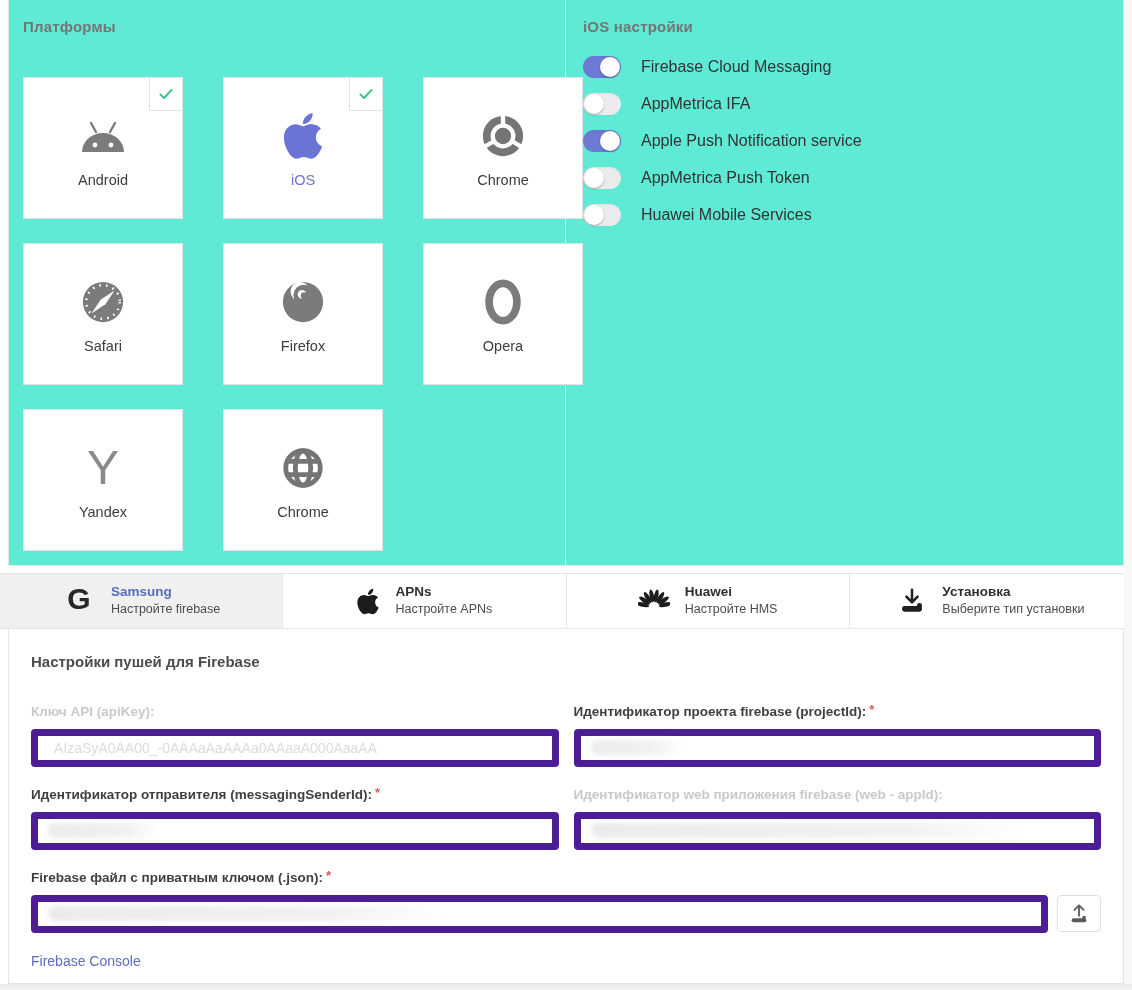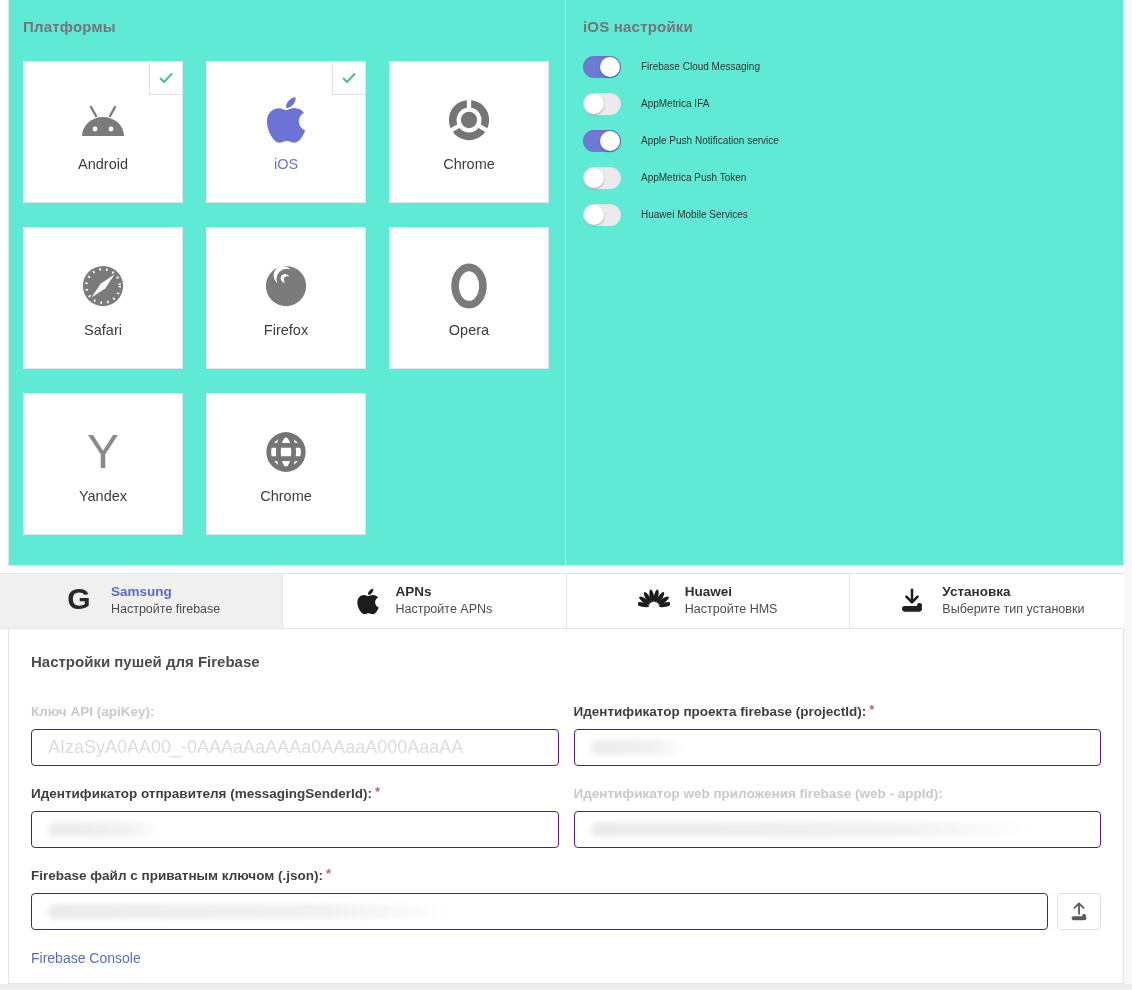--- a/index.html
+++ b/index.html
@@ -7,22 +7,22 @@
     font-family:"Liberation Sans","DejaVu Sans",sans-serif; }
   .stage { position:relative; width:1132px; height:990px; background:#fff; }
 
   
   .top-panel { position:absolute; left:8px; top:0; width:1116px; height:566px;
     border:1px solid #e4e4e4; border-top:none; display:flex; background:#5eead4; }
   .left-col { width:557px; border-right:1px solid #e4e4e4; padding:18px 0 0 14px; }
   .right-col { flex:1; padding:18px 0 0 17px; }
   .sec-title { font-size:15px; font-weight:700; color:#757575; letter-spacing:.2px; }
 
-  .cards { margin-top:26px; display:grid; grid-template-columns:repeat(3,160px);
-    gap:24px 23px; }
+  .cards { margin-top:42px; display:grid; grid-template-columns:repeat(3,160px);
+    gap:24px 40px; }
   .card { position:relative; width:160px; height:142px; border:1px solid #e2e2e2;
     background:#fff; display:flex; flex-direction:column; align-items:center;
     justify-content:center; cursor:pointer; }
   .p-icon { height:54px; display:flex; align-items:center; justify-content:center; }
   .p-label { margin-top:9px; font-size:14.5px; color:#3d3d3d; }
   .p-label.accent { color:#6b74d4; }
   .glyph { font-size:48px; color:#8a8a8a; line-height:1; font-weight:400; }
   .check-corner { position:absolute; top:0; right:0; width:33px; height:33px;
     border-left:1px solid #e2e2e2; border-bottom:1px solid #e2e2e2;
     display:flex; align-items:center; justify-content:center; background:#fff; }
@@ -30,21 +30,21 @@
   
   .toggles { margin-top:13px; }
   .toggle-row { display:flex; align-items:center; height:37px; }
   .switch { position:relative; width:38px; height:22px; border-radius:11px;
     background:#ebebed; flex:0 0 auto; cursor:pointer;
     box-shadow:inset 0 1px 2px rgba(0,0,0,.05); }
   .switch .knob { position:absolute; top:1px; left:1px; width:20px; height:20px;
     border-radius:50%; background:#fff; box-shadow:0 1px 2px rgba(0,0,0,.3); }
   .switch.on { background:#6e79d3; }
   .switch.on .knob { left:17px; }
-  .toggle-label { margin-left:20px; font-size:10px; color:#333; }
+  .toggle-label { margin-left:20px; font-size:16px; color:#333; }
 
   
   .tabbar { position:absolute; left:0; top:573px; width:1132px; height:56px;
     display:flex; border-top:1px solid #e4e4e4; border-bottom:1px solid #e4e4e4;
     background:#fff; }
   .tab { flex:1; display:flex; align-items:center; justify-content:center; gap:15px;
     border-right:1px solid #e6e6e6; cursor:pointer; }
   .tab:last-child { border-right:none; }
   .tab.active { background:#f0f0f1; }
   .tab-text { display:flex; flex-direction:column; gap:1px; }
@@ -57,22 +57,22 @@
   .form-panel { position:absolute; left:8px; top:629px; width:1116px; height:355px;
     border:1px solid #e4e4e4; border-top:none; background:#fff; padding:24px 14px 0 14px; }
   .form-title { font-size:15px; font-weight:700; color:#4c4c4c; padding-left:8px; }
   .fgrid { display:grid; grid-template-columns:1fr 1fr; column-gap:15px; row-gap:18px;
     margin-top:32px; padding:0 8px; }
   .field.full { grid-column:1 / -1; }
   .flabel { font-size:13.5px; font-weight:700; color:#3f3f3f; }
   .flabel.disabled { color:#c9c9c9; }
   .req { color:#d65b5b; margin-left:3px; font-size:13px; vertical-align:top; }
   .input-wrap { position:relative; margin-top:9px; }
-  input.f { width:100%; height:37px; border:1px solid #4c1d95; border-radius:4px;
-    padding:12px 16px; font-size:18px; color:#333; background:#fff; outline:none; }
+  input.f { width:100%; height:37px; border:7px solid #4c1d95; border-radius:4px;
+    padding:12px 16px; font-size:14px; color:#333; background:#fff; outline:none; }
   input.f:disabled { background:#fff; color:#dcdcdc; -webkit-text-fill-color:#dcdcdc; }
   input.f.light { color:#dcdcdc; }
   .redact { position:absolute; top:11px; left:17px; height:15px; border-radius:7px;
     filter:blur(2.5px);
     background:linear-gradient(to right,#ebebeb 0%,#f1f1f1 70%,rgba(246,246,246,0)); }
   .file-row { display:flex; gap:9px; margin-top:9px; }
   .file-row .input-wrap { flex:1; margin-top:0; }
   .upload-btn { width:44px; height:37px; border:1px solid #e0e0e0; border-radius:4px;
     background:#fff; display:flex; align-items:center; justify-content:center;
     cursor:pointer; flex:0 0 auto; }

